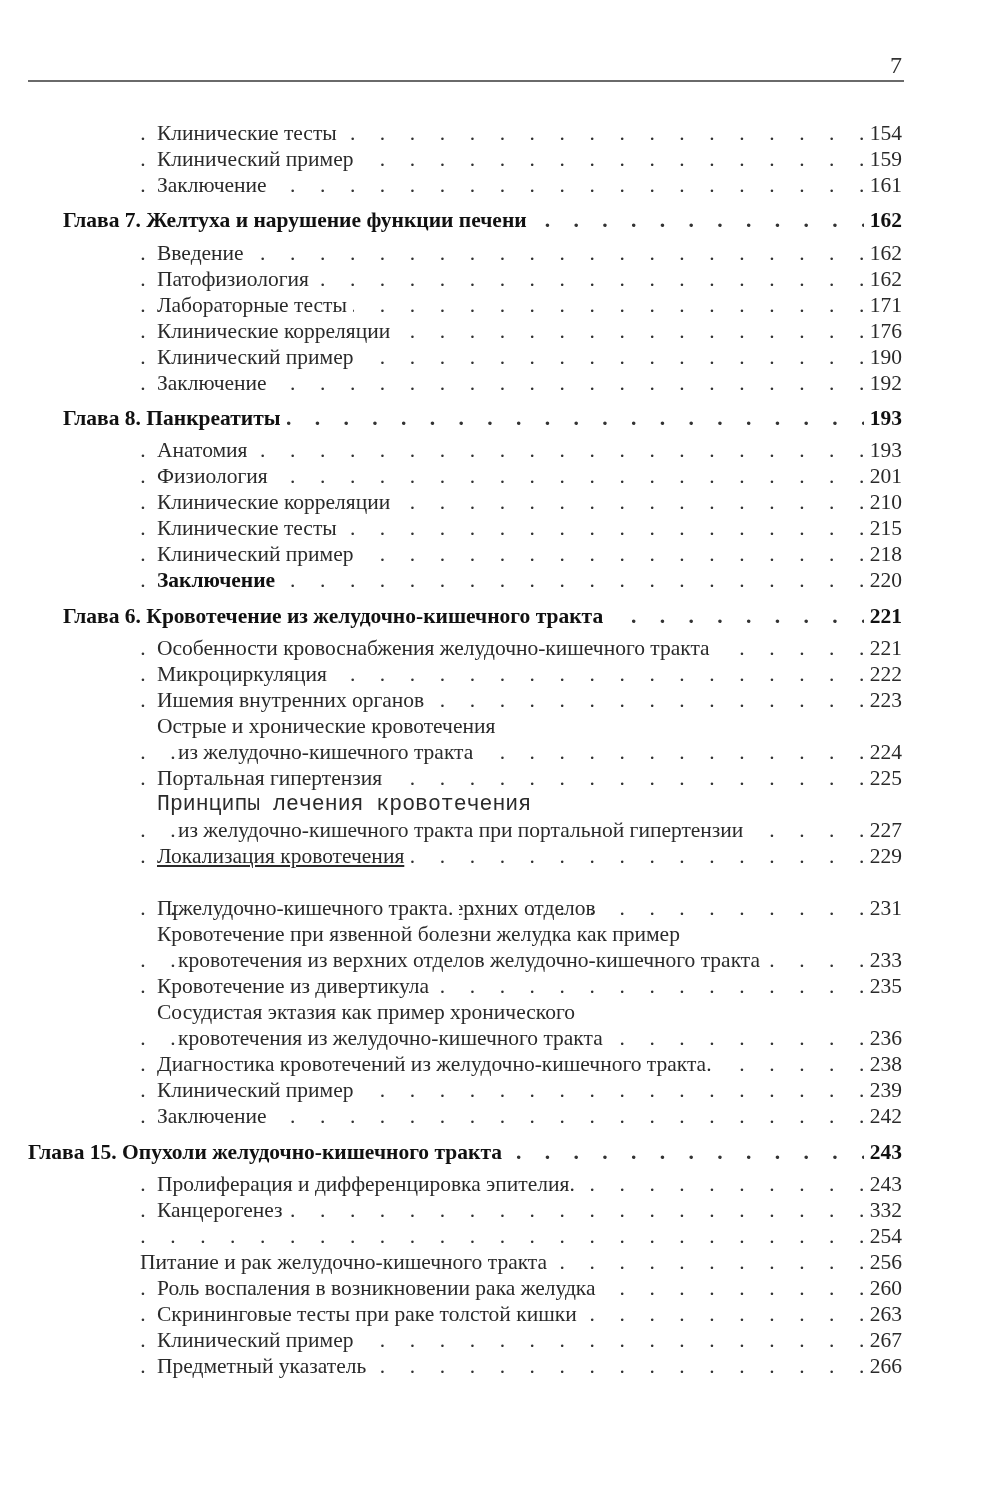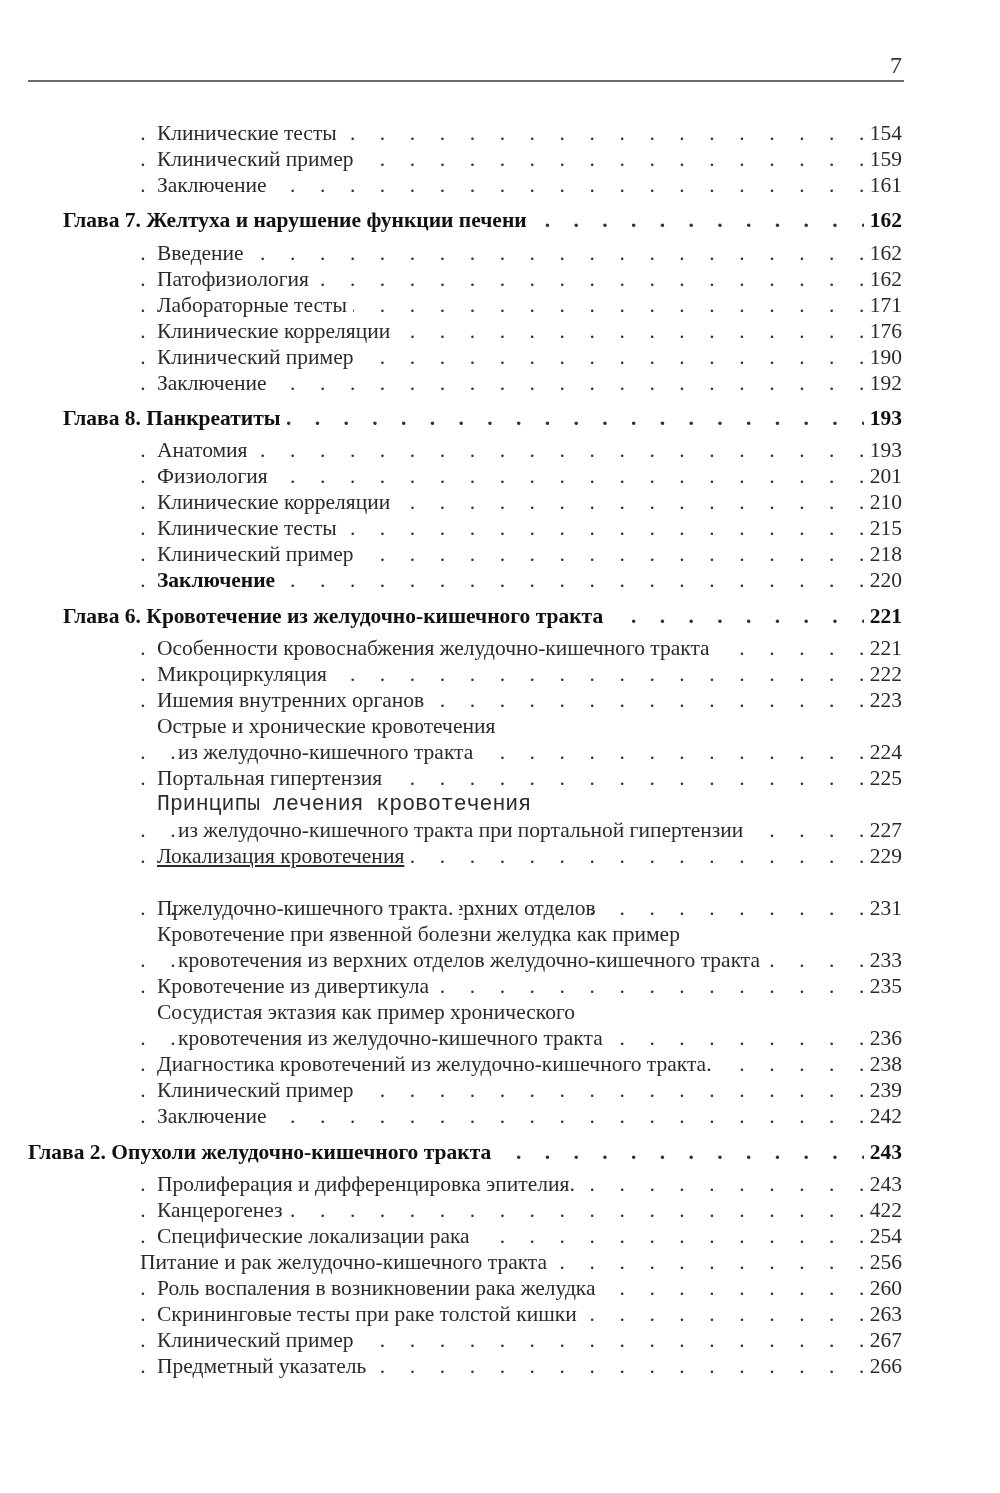--- a/index.html
+++ b/index.html
@@ -196,36 +196,35 @@
       <span class="text" style="left: 157px;">Клинический пример</span>
       <span class="pg">239</span>
     </div>
     <div class="line" style="top: 983px;">
       <span class="dots" style="left: 140px;"> . . . . . . . . . . . . . . . . . . . . . . . . . . . . . . . . . . . . . . . . . . . . . . . . . . . . . . . . . . . . . . . . . . . . . . . . . . . . . . . .</span>
       <span class="text" style="left: 157px;">Заключение</span>
       <span class="pg">242</span>
     </div>
     <div class="line chapter" style="top: 1019px;">
       <span class="dots" style="left: 140px;"> . . . . . . . . . . . . . . . . . . . . . . . . . . . . . . . . . . . . . . . . . . . . . . . . . . . . . . . . . . . . . . . . . . . . . . . . . . . . . . . .</span>
-      <span class="text" style="left: 28px;"><span class="lbl">Глава 2.</span> <span>Опухоли желудочно-кишечного тракта</span></span>
+      <span class="text" style="left: 28px;"><span class="lbl">Глава 15.</span> <span>Опухоли желудочно-кишечного тракта</span></span>
       <span class="pg">243</span>
     </div>
     <div class="line" style="top: 1051px;">
       <span class="dots" style="left: 140px;"> . . . . . . . . . . . . . . . . . . . . . . . . . . . . . . . . . . . . . . . . . . . . . . . . . . . . . . . . . . . . . . . . . . . . . . . . . . . . . . . .</span>
       <span class="text" style="left: 157px;">Пролиферация и дифференцировка эпителия.</span>
       <span class="pg">243</span>
     </div>
     <div class="line" style="top: 1077px;">
       <span class="dots" style="left: 140px;"> . . . . . . . . . . . . . . . . . . . . . . . . . . . . . . . . . . . . . . . . . . . . . . . . . . . . . . . . . . . . . . . . . . . . . . . . . . . . . . . .</span>
       <span class="text" style="left: 157px;">Канцерогенез</span>
-      <span class="pg">422</span>
+      <span class="pg">332</span>
     </div>
     <div class="line" style="top: 1103px;">
       <span class="dots" style="left: 140px;"> . . . . . . . . . . . . . . . . . . . . . . . . . . . . . . . . . . . . . . . . . . . . . . . . . . . . . . . . . . . . . . . . . . . . . . . . . . . . . . . .</span>
-      <span class="text" style="left: 157px;">Специфические локализации рака</span>
       <span class="pg">254</span>
     </div>
     <div class="line" style="top: 1129px;">
       <span class="dots" style="left: 140px;"> . . . . . . . . . . . . . . . . . . . . . . . . . . . . . . . . . . . . . . . . . . . . . . . . . . . . . . . . . . . . . . . . . . . . . . . . . . . . . . . .</span>
       <span class="text" style="left: 140px;">Питание и рак желудочно-кишечного тракта</span>
       <span class="pg">256</span>
     </div>
     <div class="line" style="top: 1155px;">
       <span class="dots" style="left: 140px;"> . . . . . . . . . . . . . . . . . . . . . . . . . . . . . . . . . . . . . . . . . . . . . . . . . . . . . . . . . . . . . . . . . . . . . . . . . . . . . . . .</span>
       <span class="text" style="left: 157px;">Роль воспаления в возникновении рака желудка</span>

